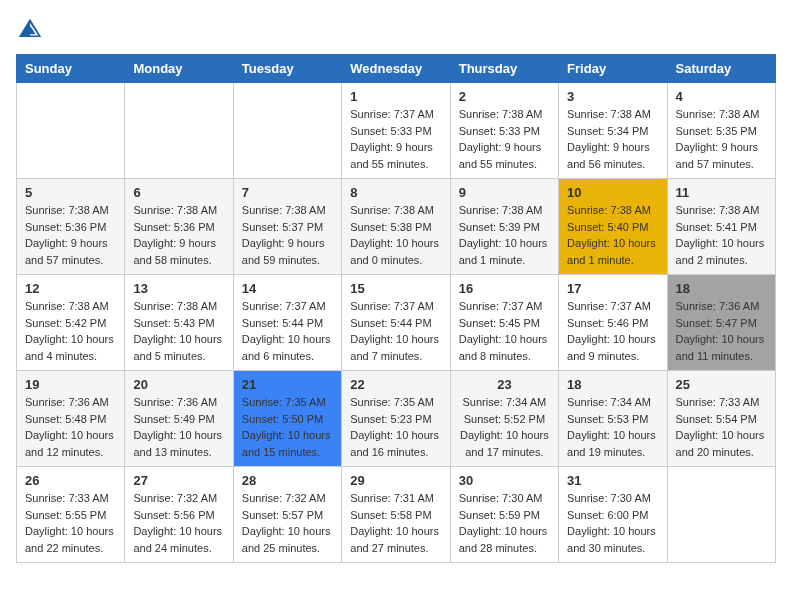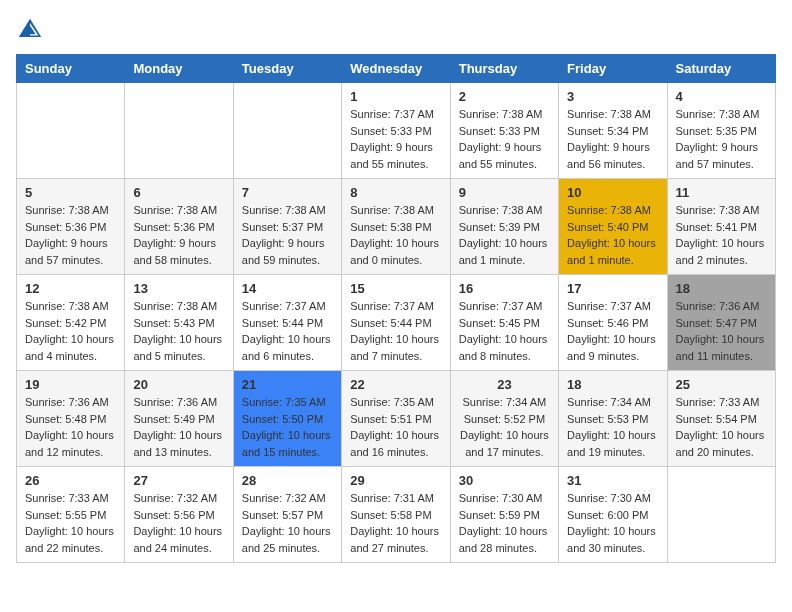--- a/index.html
+++ b/index.html
@@ -298,21 +298,21 @@
           <div class="day-info">
             <div>Sunrise: 7:35 AM</div>
             <div>Sunset: 5:50 PM</div>
             <div>Daylight: 10 hours and 15 minutes.</div>
           </div>
         </td>
         <td style="background: rgb(245, 245, 245);">
           <span class="day-num">22</span>
           <div class="day-info">
             <div>Sunrise: 7:35 AM</div>
-            <div>Sunset: 5:51 PM</div>
+            <div>Sunset: 5:23 PM</div>
             <div>Daylight: 10 hours and 16 minutes.</div>
           </div>
         </td>
         <td style="background: rgb(245, 245, 245); text-align: center;">
           <span class="day-num">23</span>
           <div class="day-info">
             <div>Sunrise: 7:34 AM</div>
             <div>Sunset: 5:52 PM</div>
             <div>Daylight: 10 hours and 17 minutes.</div>
           </div>

